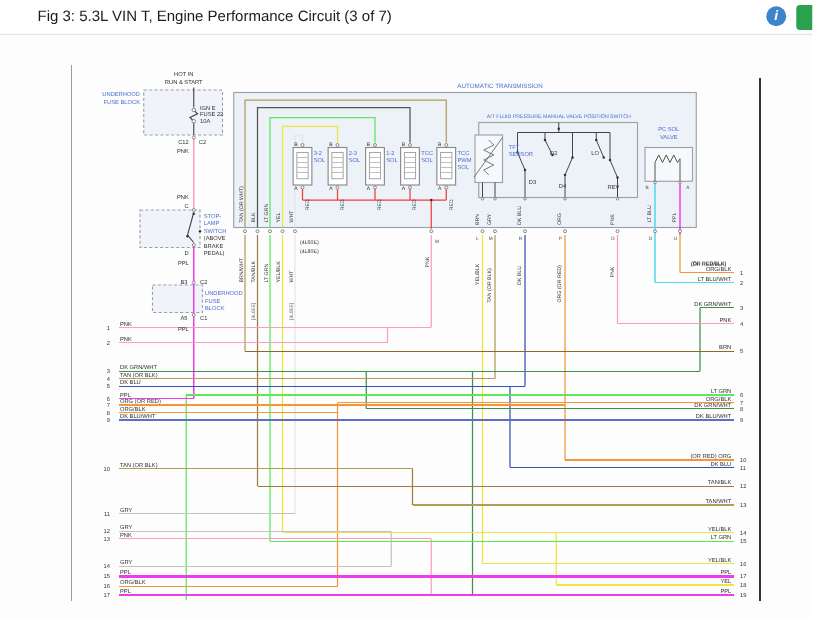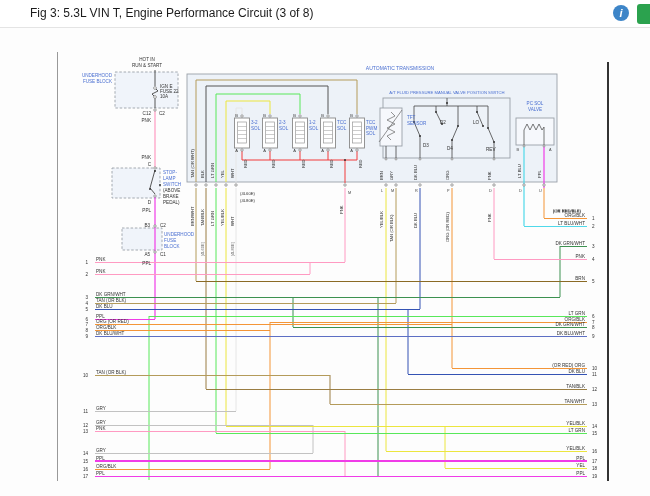--- a/index.html
+++ b/index.html
@@ -14,21 +14,21 @@
   .green-btn{position:absolute;right:-4px;top:4px;width:17px;height:20px;background:#2ba24e;
              border-radius:3px;cursor:pointer;}
   svg{position:absolute;top:0;left:0;}
   text{font-family:"Liberation Sans",sans-serif;}
 </style>
 </head>
 <body>
 
 <div class="app">
   <div class="titlebar">
-    <span class="title">Fig 3: 5.3L VIN T, Engine Performance Circuit (3 of 8)</span>
+    <span class="title">Fig 3: 5.3L VIN T, Engine Performance Circuit (3 of 7)</span>
     <span class="info-btn">i</span>
     <span class="green-btn"></span>
   </div>
   <div>
     <svg id="dia" width="650" height="496" viewBox="0 0 650 496">
         <line x1="57" y1="52" x2="57" y2="481" stroke="#999999" stroke-width="1" shape-rendering="crispEdges"></line>
         <line x1="608" y1="62" x2="608" y2="481" stroke="#333333" stroke-width="2" shape-rendering="crispEdges"></line>
         <rect x="115" y="72" width="63" height="36" fill="#f0f4fa" stroke="#9aa0a8" stroke-width="0.9" stroke-dasharray="2.5,1.8"></rect>
         <rect x="187" y="74" width="370" height="108" fill="#edf2f8" stroke="#9aa0a8" stroke-width="0.9"></rect>
         <rect x="112" y="168" width="48" height="30" fill="#f0f4fa" stroke="#9aa0a8" stroke-width="0.9" stroke-dasharray="2.5,1.8"></rect>

